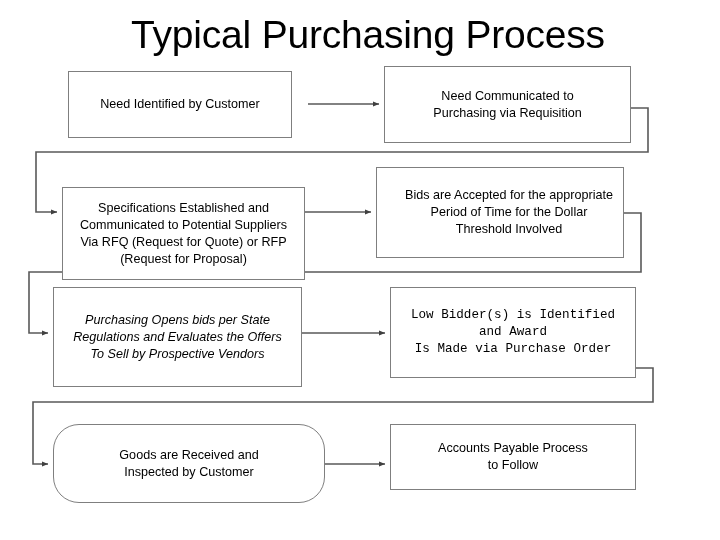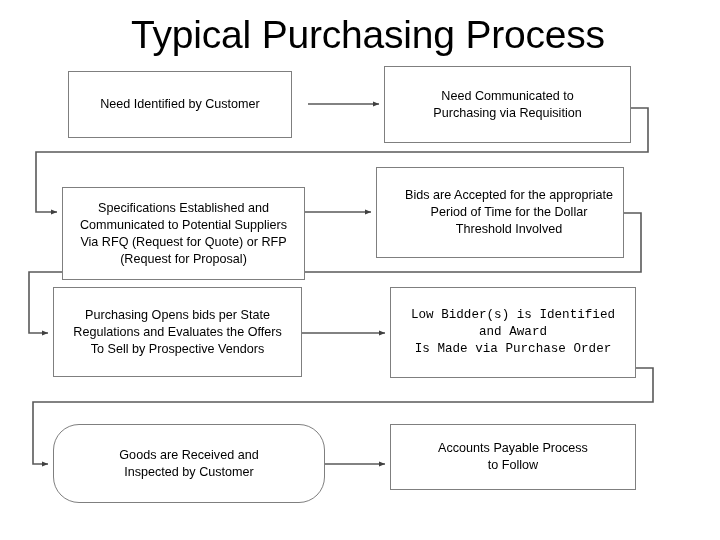--- a/index.html
+++ b/index.html
@@ -106,21 +106,21 @@
 Via RFQ (Request for Quote) or RFP
 (Request for Proposal)</span>
   </div>
 
   <div class="node" style="left:376px; top:167px; width:248px; height:91px;padding-left:24px;">
     <span class="label">Bids are Accepted for the appropriate
 Period of Time for the Dollar
 Threshold Involved</span>
   </div>
 
-  <div class="node" style="left:53px; top:287px; width:249px; height:90px;">
+  <div class="node" style="left:53px; top:287px; width:249px; height:100px;font-style:italic;">
     <span class="label">Purchasing Opens bids per State
 Regulations and Evaluates the Offers
 To Sell by Prospective Vendors</span>
   </div>
 
   <div class="node" style="left:390px; top:287px; width:246px; height:91px;font-family:Liberation Mono, monospace;">
     <span class="label">Low Bidder(s) is Identified and Award
 Is Made via Purchase Order</span>
   </div>
 

